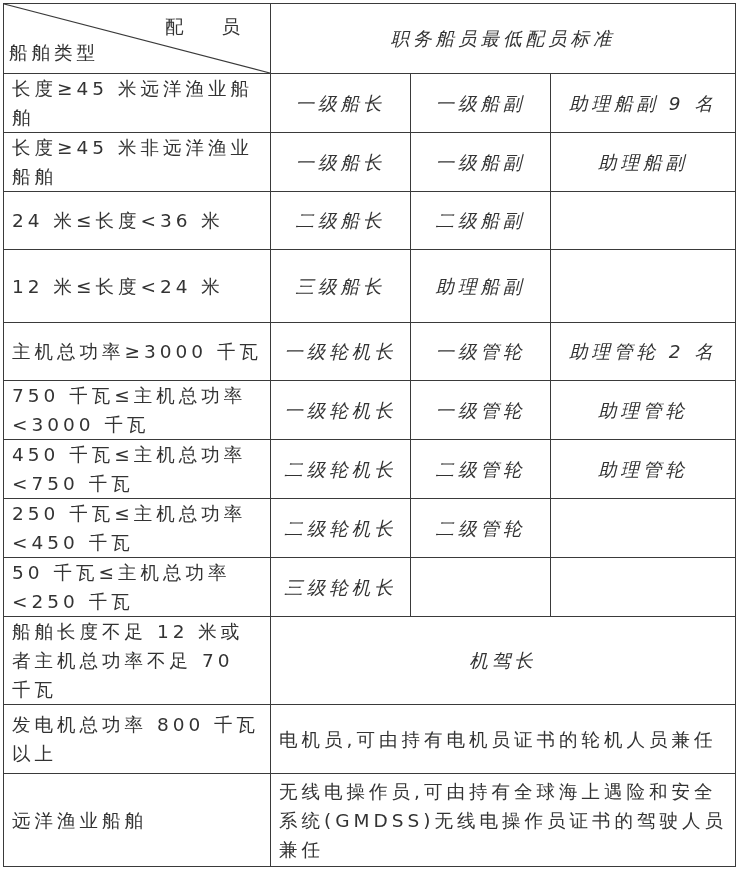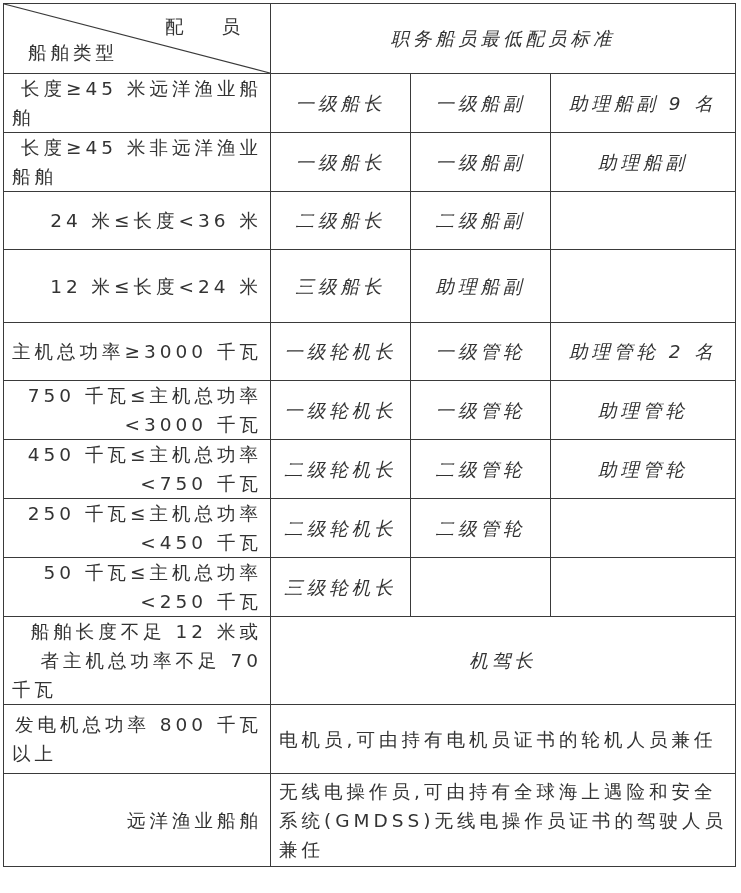--- a/index.html
+++ b/index.html
@@ -30,41 +30,41 @@
       border: 1.3px solid #3a3a3a;
       padding: 0 8px;
       font-size: 18.5px;
       letter-spacing: 4px;
       line-height: 29px;
       vertical-align: middle;
       overflow: hidden;
     }
     td.c { text-align: center; font-style: italic; }
     td.l { text-align: left; }
-    td.type { padding: 0 8px 0 9px; text-align: right; }
+    td.type { padding: 0 8px 0 9px; }
     .diag-cell {
       position: relative;
       padding: 0 !important;
     }
     .diag-cell svg {
       position: absolute;
       left: 0; top: 0;
       width: 100%; height: 100%;
     }
     .diag-top {
       position: absolute;
       right: 30px;
       top: 8px;
       letter-spacing: 0;
       word-spacing: 0;
     }
     .diag-top span { margin-left: 38px; }
     .diag-bottom {
       position: absolute;
-      left: 24px;
+      left: 5px;
       bottom: 6px;
     }
     .just { text-align: justify; text-align-last: left; }
     .header-label { letter-spacing: 3px; }
   </style>
 </head>
 <body>
 
 <div class="doc">
   <table class="crew">

